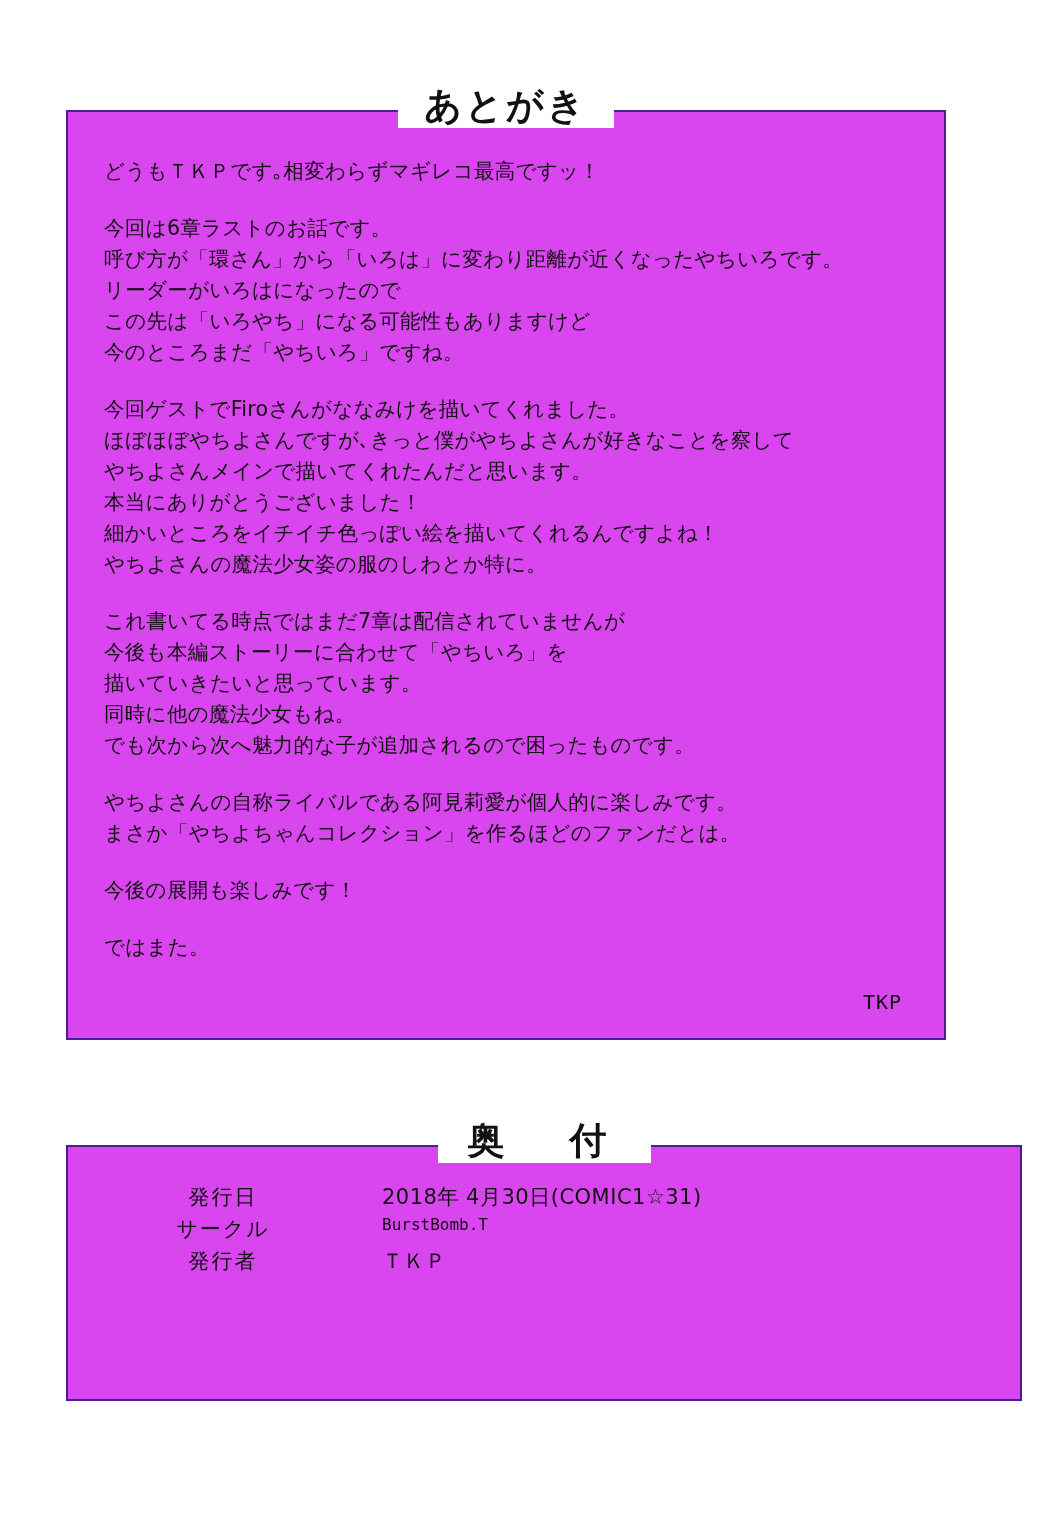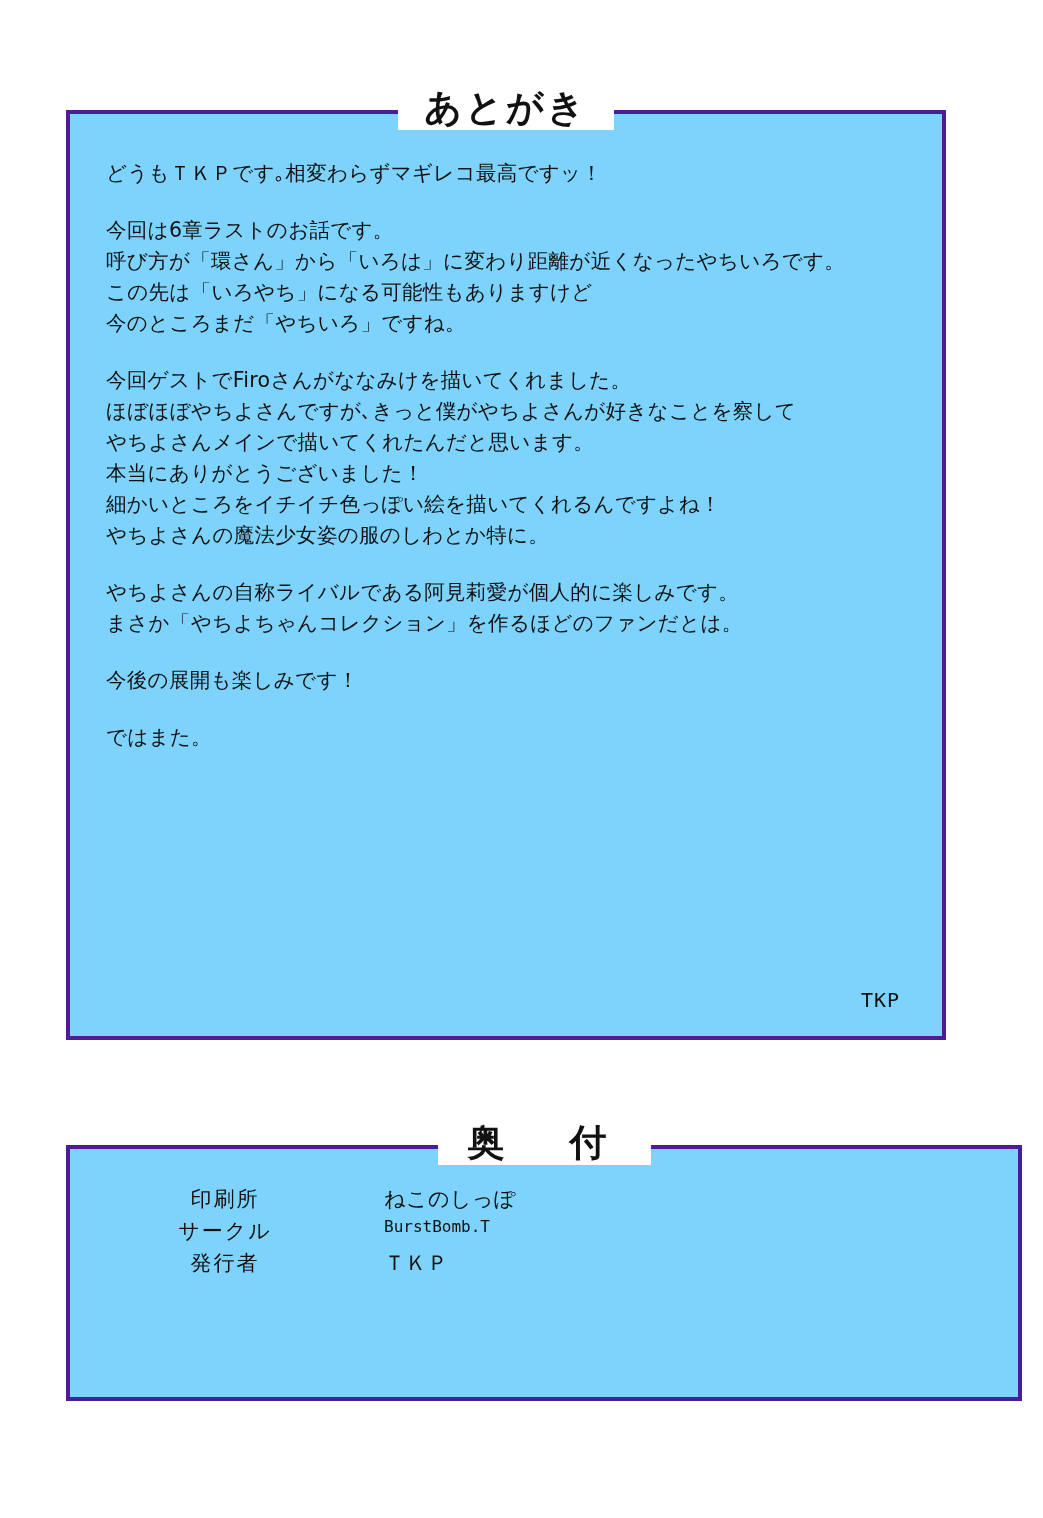--- a/index.html
+++ b/index.html
@@ -12,23 +12,23 @@
     height: 1518px;
     position: relative;
     font-family: "DejaVu Sans", "Liberation Sans", sans-serif;
     color: #000000;
     overflow: hidden;
   }
 
   
   .panel {
     position: absolute;
-    border: 4px solid #4c1d95;
+    border: 2px solid #4c1d95;
     box-sizing: border-box;
-    background: #7dd3fc;
+    background: #d946ef;
   }
   #afterword-panel {
     left: 66px;
     top: 110px;
     width: 880px;
     height: 930px;
   }
   #colophon-panel {
     left: 66px;
     top: 1145px;
@@ -131,30 +131,38 @@
     <span class="panel-title">あとがき</span>
   </div>
 
   <div class="afterword-body" id="afterword-body">
       <div class="para">
         <div class="line">どうもＴＫＰです｡相変わらずマギレコ最高ですッ！</div>
       </div>
       <div class="para">
         <div class="line">今回は6章ラストのお話です。</div>
         <div class="line">呼び方が「環さん」から「いろは」に変わり距離が近くなったやちいろです。</div>
+        <div class="line">リーダーがいろはになったので</div>
         <div class="line">この先は「いろやち」になる可能性もありますけど</div>
         <div class="line">今のところまだ「やちいろ」ですね。</div>
       </div>
       <div class="para">
         <div class="line">今回ゲストでFiroさんがななみけを描いてくれました。</div>
         <div class="line">ほぼほぼやちよさんですが､きっと僕がやちよさんが好きなことを察して</div>
         <div class="line">やちよさんメインで描いてくれたんだと思います。</div>
         <div class="line">本当にありがとうございました！</div>
         <div class="line">細かいところをイチイチ色っぽい絵を描いてくれるんですよね！</div>
         <div class="line">やちよさんの魔法少女姿の服のしわとか特に。</div>
+      </div>
+      <div class="para">
+        <div class="line">これ書いてる時点ではまだ7章は配信されていませんが</div>
+        <div class="line">今後も本編ストーリーに合わせて「やちいろ」を</div>
+        <div class="line">描いていきたいと思っています。</div>
+        <div class="line">同時に他の魔法少女もね。</div>
+        <div class="line">でも次から次へ魅力的な子が追加されるので困ったものです。</div>
       </div>
       <div class="para">
         <div class="line">やちよさんの自称ライバルである阿見莉愛が個人的に楽しみです。</div>
         <div class="line">まさか「やちよちゃんコレクション」を作るほどのファンだとは。</div>
       </div>
       <div class="para">
         <div class="line">今後の展開も楽しみです！</div>
       </div>
       <div class="para">
         <div class="line">ではまた。</div>
@@ -165,22 +173,22 @@
 </div>
 
 <div class="panel" id="colophon-panel">
   <div class="panel-title-wrap">
     <span class="panel-title">奥　付</span>
   </div>
 
   <table class="colophon-table">
     <tbody id="colophon-rows">
         <tr>
-          <td class="col-label">印刷所</td>
-          <td class="col-value">ねこのしっぽ</td>
+          <td class="col-label">発行日</td>
+          <td class="col-value">2018年 4月30日(COMIC1☆31)</td>
         </tr>
         <tr>
           <td class="col-label">サークル</td>
           <td class="col-value mono">BurstBomb.T</td>
         </tr>
         <tr>
           <td class="col-label">発行者</td>
           <td class="col-value">ＴＫＰ</td>
         </tr>
       </tbody>

